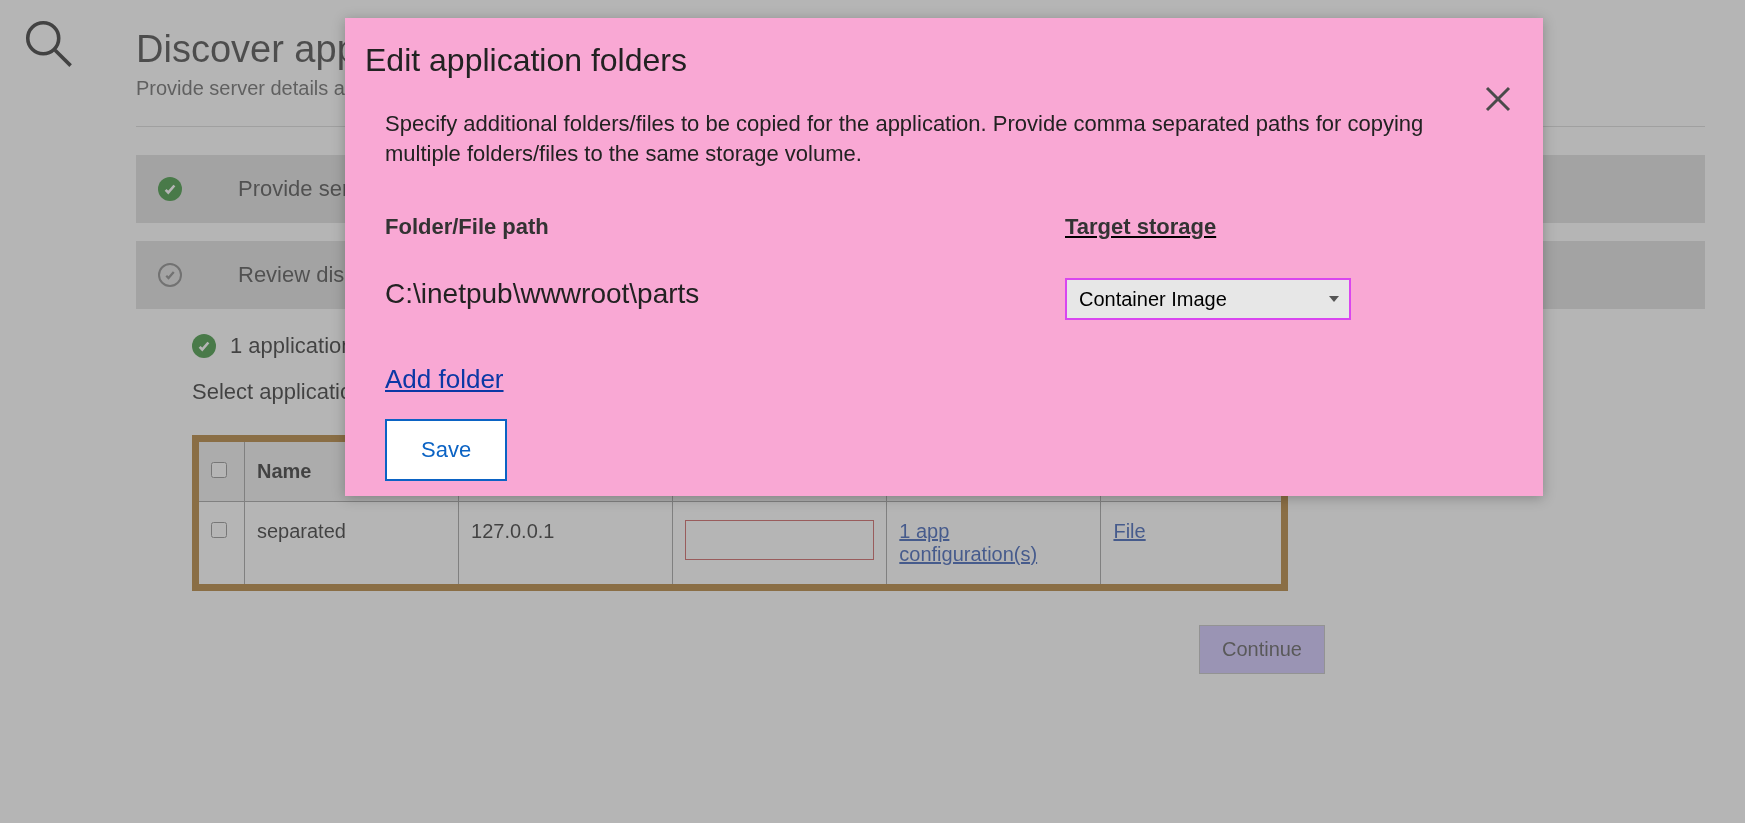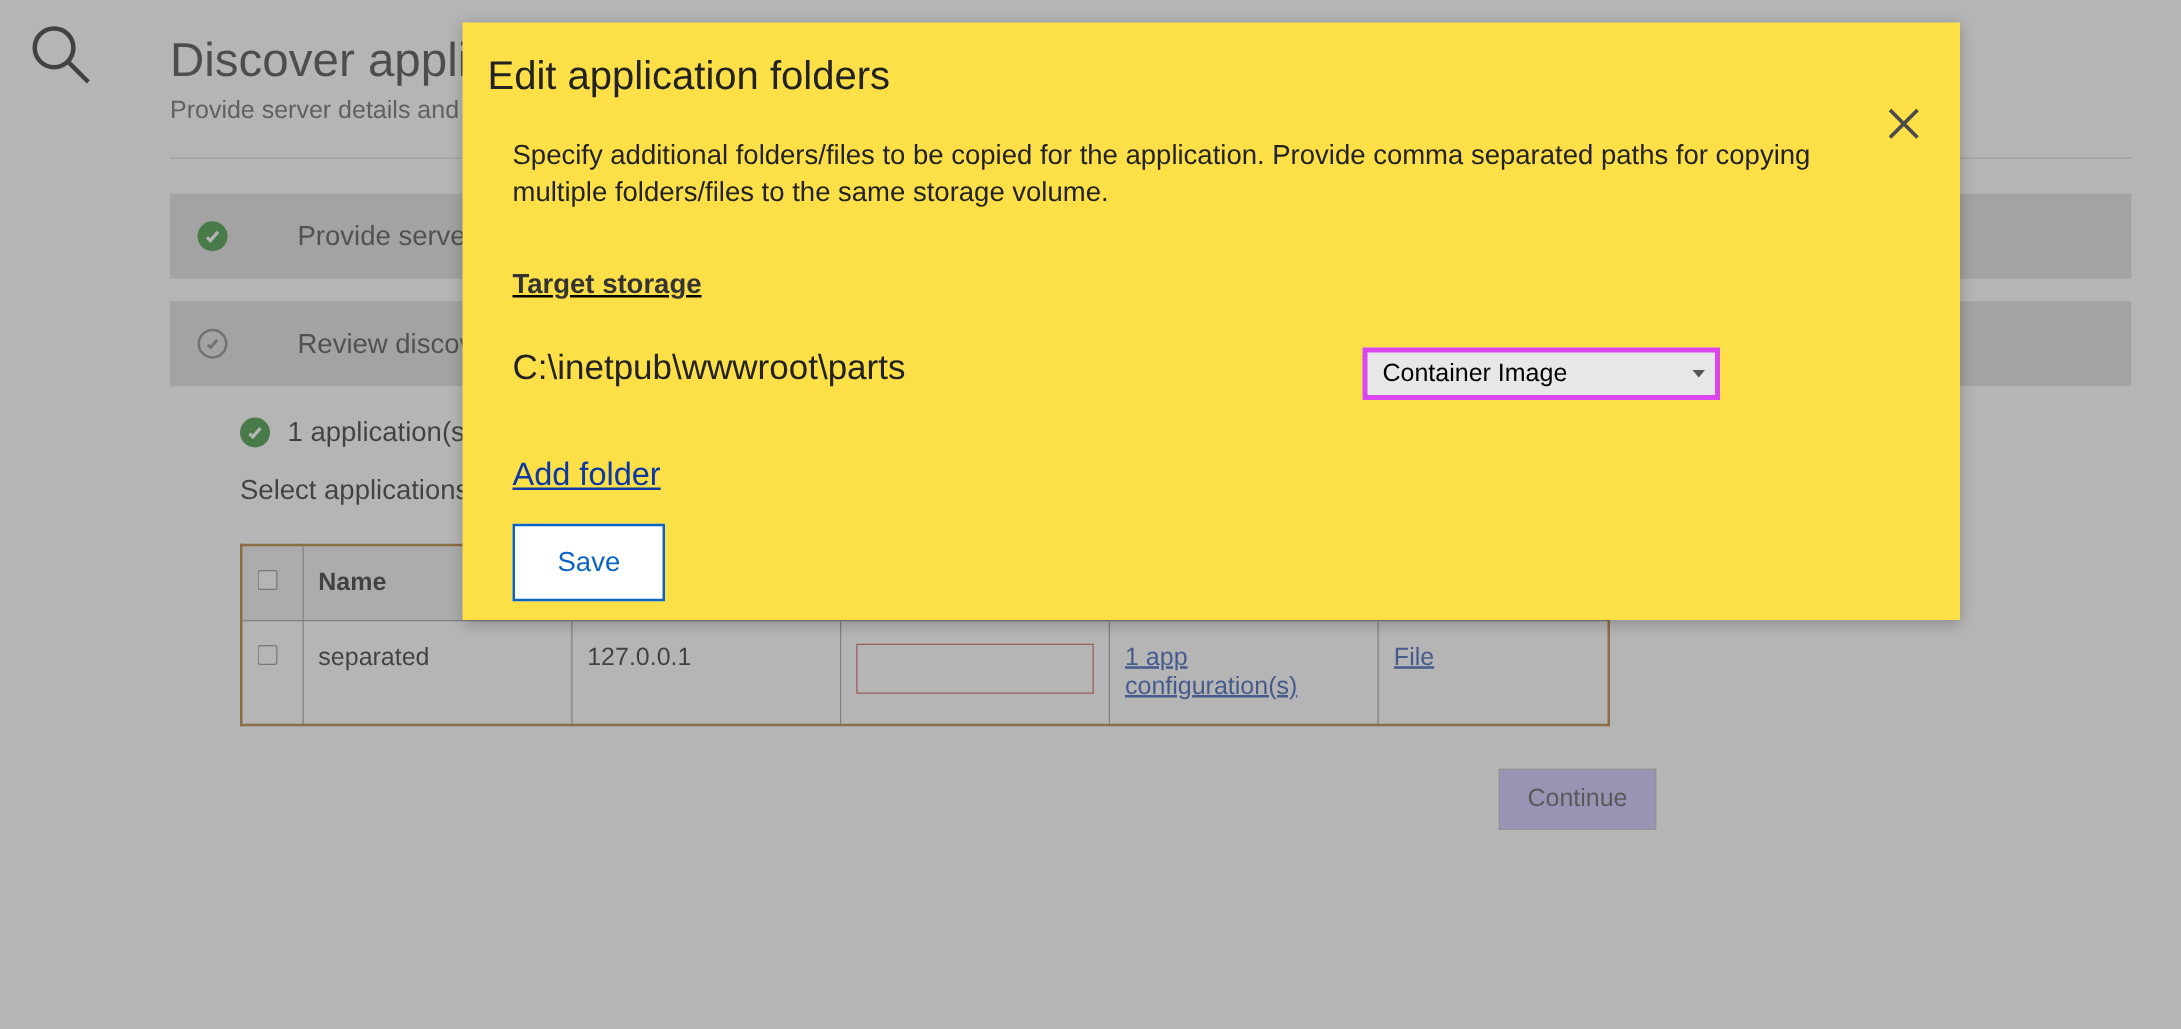--- a/index.html
+++ b/index.html
@@ -18,21 +18,21 @@
   .step-row { background: #d8d8d8; height: 68px; display: flex; align-items: center; padding: 0 22px; margin-bottom: 18px; }
   .step-icon { width: 24px; height: 24px; margin-right: 56px; display: inline-flex; align-items: center; justify-content: center; }
   .step-label { font-size: 22px; color: #222; }
 
   .sub-status { display: flex; align-items: center; gap: 14px; margin: 24px 0 20px 56px; }
   .sub-status-text { font-size: 22px; }
 
   .select-text { font-size: 22px; margin: 18px 0 30px 56px; }
 
   
-  .apps-table { margin-left: 56px; width: 1096px; border-collapse: collapse; border: 2px solid #a16207; }
+  .apps-table { margin-left: 56px; width: 1096px; border-collapse: collapse; border: 7px solid #a16207; }
   .apps-table th, .apps-table td { border: 1px solid #8a8a8a; padding: 18px 12px; text-align: left; font-size: 20px; vertical-align: top; }
   .apps-table thead th { background: #eaeaea; font-weight: 700; }
   .col-chk { width: 48px; text-align: center; }
   .col-name { width: 210px; }
   .col-ip { width: 210px; }
   .col-target { width: 210px; }
   .col-conf { width: 210px; }
   .col-folders { width: 180px; }
   .target-input { width: 100%; height: 40px; border: 1px solid #c23b3b; background: #fff; }
   .link { color: #0b38a5; text-decoration: underline; cursor: pointer; }
@@ -43,32 +43,32 @@
   
   .ico-check-green { background: #107c10; border-radius: 50%; width: 24px; height: 24px; display: inline-flex; align-items: center; justify-content: center; }
   .ico-check-green svg { stroke: #fff; fill: none; stroke-width: 3; width: 14px; height: 14px; }
   .ico-check-outline { border: 2px solid #6a6a6a; border-radius: 50%; width: 24px; height: 24px; display: inline-flex; align-items: center; justify-content: center; }
   .ico-check-outline svg { stroke: #6a6a6a; fill: none; stroke-width: 3; width: 12px; height: 12px; }
 
   
   .overlay { position: absolute; inset: 0; background: rgba(120,120,120,0.55); }
 
   
-  .modal { position: absolute; left: 370px; top: 18px; width: 1198px; height: 478px; background: #fde047; box-shadow: 0 2px 12px rgba(0,0,0,0.25); padding: 24px 40px 30px 20px; }
+  .modal { position: absolute; left: 345px; top: 18px; width: 1198px; height: 478px; background: #f9a8d4; box-shadow: 0 2px 12px rgba(0,0,0,0.25); padding: 24px 40px 30px 20px; }
   .modal-title { font-size: 32px; font-weight: 400; color: #222; }
   .modal-close { position: absolute; top: 62px; right: 26px; background: none; border: none; cursor: pointer; padding: 4px; }
   .modal-close svg { width: 30px; height: 30px; stroke: #4a4a4a; stroke-width: 3; }
   .modal-desc { font-size: 22px; color: #222; margin: 30px 0 46px 20px; max-width: 1050px; line-height: 1.35; }
 
   .form-row { display: flex; margin-left: 20px; margin-bottom: 16px; }
   .form-col-path { width: 680px; }
   .form-col-target { width: 360px; text-decoration: underline; }
   .form-label { font-size: 22px; font-weight: 600; color: #333; margin-bottom: 22px; display: block; }
   .form-value { font-size: 28px; color: #222; }
-  .select { width: 286px; height: 42px; border: 4px solid #d946ef; background: #e7e7e7; font-size: 20px; padding: 0 30px 0 12px; appearance: none; position: relative; }
+  .select { width: 286px; height: 42px; border: 2px solid #d946ef; background: #e7e7e7; font-size: 20px; padding: 0 30px 0 12px; appearance: none; position: relative; }
   .select-wrap { position: relative; display: inline-block; }
   .select-wrap::after { content: ""; position: absolute; right: 12px; top: 18px; border-left: 5px solid transparent; border-right: 5px solid transparent; border-top: 6px solid #555; pointer-events: none; }
 
   .add-folder { display: inline-block; margin: 28px 0 24px 20px; font-size: 26px; }
   .save-btn { margin-left: 20px; border: 2px solid #0b63c4; background: #fff; color: #0b63c4; font-size: 22px; padding: 16px 34px; cursor: pointer; }
 </style>
 </head>
 <body>
 
 <div class="page">
@@ -160,20 +160,23 @@
       <svg viewBox="0 0 30 30" fill="none">
           <line x1="4" y1="4" x2="26" y2="26"></line>
           <line x1="26" y1="4" x2="4" y2="26"></line>
         </svg>
     </span>
   </button>
 
   <p class="modal-desc">Specify additional folders/files to be copied for the application. Provide comma separated paths for copying multiple folders/files to the same storage volume.</p>
 
   <div class="form-row">
+    <div class="form-col-path">
+      <span class="form-label">Folder/File path</span>
+    </div>
     <div class="form-col-target">
       <span class="form-label">Target storage</span>
     </div>
   </div>
 
   <div class="form-row">
     <div class="form-col-path">
       <span class="form-value">C:\inetpub\wwwroot\parts</span>
     </div>
     <div class="form-col-target">

